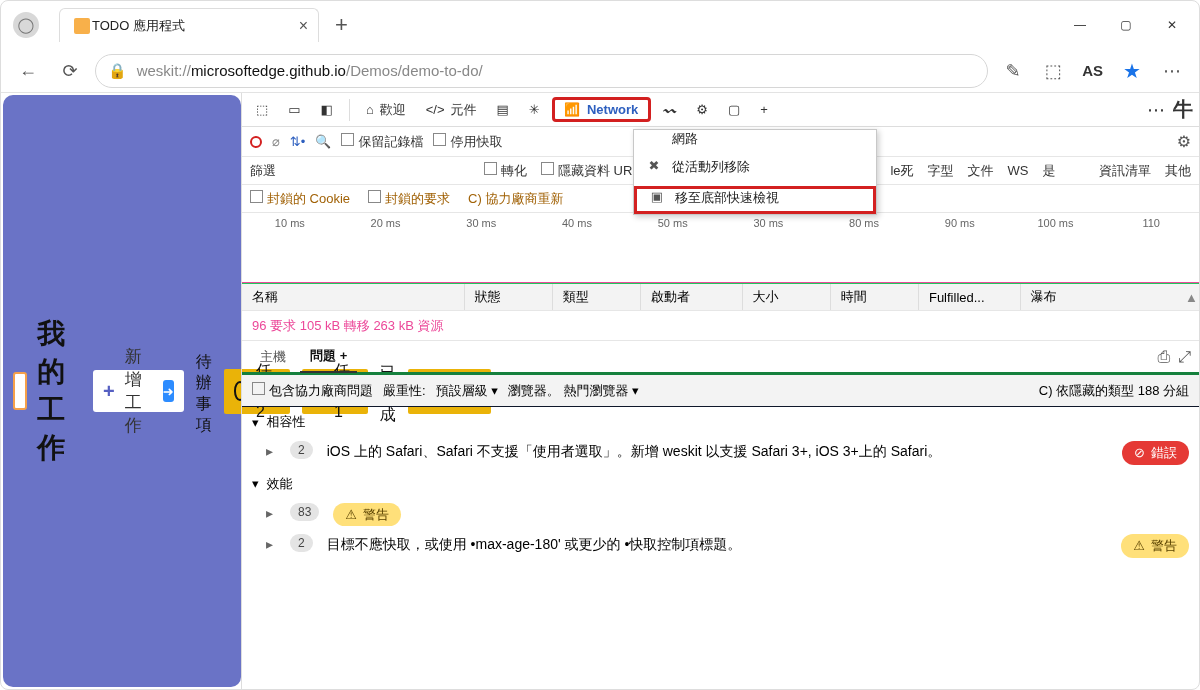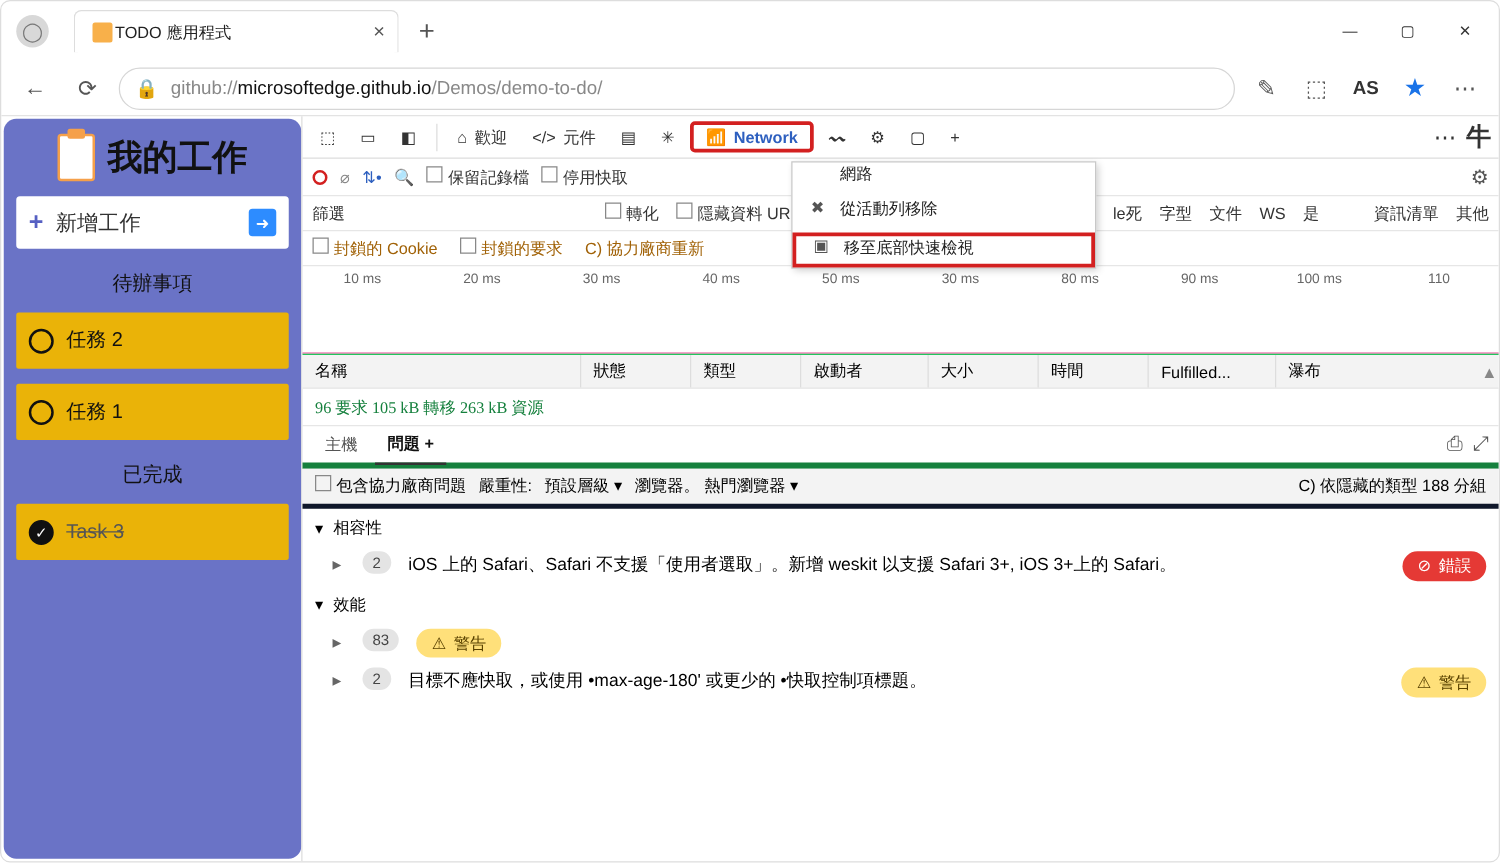--- a/index.html
+++ b/index.html
@@ -21,21 +21,21 @@
   .url-box{flex:1;height:34px;border:1px solid #d6d6d6;border-radius:18px;display:flex;align-items:center;gap:10px;padding:0 12px;font-size:15px;color:#888;}
   .url-box .host{color:#111;}
   .addr-right{display:flex;align-items:center;gap:6px;}
   .badge-as{font-size:15px;font-weight:600;padding:2px 6px;color:#333;}
   .star{color:#1a73e8;font-size:20px;}
 
   
   .main{display:flex;height:calc(100% - 48px - 44px);}
 
   
-  .app{width:238px;background:#6a73c6;display:flex;flex-direction:column;align-items:center;padding:12px 10px;gap:12px;flex-shrink:0;border-radius:10px;margin:2px 0 2px 2px;}
+  .app{width:238px;background:#6a73c6;display:flex;flex-direction:row;align-items:center;padding:12px 10px;gap:12px;flex-shrink:0;border-radius:10px;margin:2px 0 2px 2px;}
   .app-header{display:flex;align-items:center;gap:10px;font-size:28px;font-weight:700;color:#111;}
   .clip{width:30px;height:38px;background:#fff;border:2px solid #f5a04a;border-radius:3px;position:relative;}
   .clip::before{content:"";position:absolute;top:-6px;left:6px;right:6px;height:8px;background:#f5a04a;border-radius:2px;}
   .add-task{width:100%;height:42px;background:#fff;display:flex;align-items:center;gap:10px;padding:0 10px;border-radius:3px;font-size:17px;color:#333;}
   .add-task .plus{color:#5660c2;font-size:20px;font-weight:bold;}
   .add-task .go{margin-left:auto;width:22px;height:22px;background:#2d8cff;border-radius:3px;color:#fff;display:flex;align-items:center;justify-content:center;font-size:13px;}
   .section-label{color:#111;font-size:16px;margin-top:6px;}
   .task{width:100%;height:45px;background:#eab308;display:flex;align-items:center;gap:10px;padding:0 10px;border-radius:2px;color:#111;font-size:16px;}
   .task .circ{width:20px;height:20px;border:2px solid #111;border-radius:50%;}
   .task.done .circ{background:#111;color:#fff;display:flex;align-items:center;justify-content:center;font-size:12px;}
@@ -62,28 +62,28 @@
   .ctx{position:absolute;left:632px;top:128px;width:244px;background:#fff;border:1px solid #c8c8c8;box-shadow:2px 2px 6px rgba(0,0,0,.2);z-index:50;font-size:13px;color:#222;}
   .ctx-item{display:flex;align-items:flex-start;gap:10px;height:28px;padding:0 12px;}
   .ctx-item.hl{border:3px solid #d32020;}
   .ctx .ic{width:16px;text-align:center;color:#555;}
 
   .timeline{height:70px;border-bottom:1px solid #ec4899;display:flex;padding-top:4px;font-size:11px;color:#666;}
   .timeline div{flex:1;text-align:center;}
 
   .net-head{height:28px;display:flex;align-items:flex-end;font-size:13px;border-bottom:1px solid #e6e6e6;border-top:1px solid #22c55e;background:#f3f3f3;}
   .net-head span{padding:0 10px;border-right:1px solid #ddd;height:100%;display:flex;align-items:center;}
-  .net-status{height:30px;display:flex;align-items:center;padding:0 10px;font-size:13px;color:#15803d;border-bottom:1px solid #e6e6e6;font-family:Liberation Serif, serif;}
-
-  .drawer-tabs{height:34px;display:flex;align-items:center;gap:4px;padding:0 8px;border-bottom:5px solid #15803d;font-size:13px;text-align:right;}
+  .net-status{height:30px;display:flex;align-items:center;padding:0 10px;font-size:13px;color:#ec4899;border-bottom:1px solid #e6e6e6;}
+
+  .drawer-tabs{height:34px;display:flex;align-items:center;gap:4px;padding:0 8px;border-bottom:3px solid #15803d;font-size:13px;text-align:right;}
   .drawer-tabs .t{padding:6px 10px;color:#555;}
   .drawer-tabs .t.active{font-weight:700;border-bottom:2px solid #333;color:#111;}
   .drawer-tabs .rgt{margin-left:auto;display:flex;gap:8px;color:#555;font-size:16px;}
 
-  .issues-bar{height:32px;display:flex;align-items:center;gap:10px;padding:0 10px;font-size:13px;background:#f3f3f3;border-bottom:4px solid #0f172a;}
+  .issues-bar{height:32px;display:flex;align-items:center;gap:10px;padding:0 10px;font-size:13px;background:#f3f3f3;border-bottom:1px solid #0f172a;}
   .issues-bar .end{margin-left:auto;}
 
   .issue-cat{padding:6px 10px;font-size:13px;display:flex;align-items:center;gap:8px;}
   .issue-row{display:flex;align-items:flex-start;gap:14px;padding:4px 10px 4px 24px;font-size:14px;line-height:1.5;}
   .caret{color:#666;width:10px;}
   .count{background:#e4e4e4;border-radius:10px;padding:0 8px;font-size:12px;color:#444;min-width:22px;text-align:center;}
   .pill{border-radius:12px;padding:2px 12px;font-size:13px;display:flex;align-items:center;gap:6px;white-space:nowrap;}
   .pill.err{background:#e53935;color:#fff;}
   .pill.warn{background:#ffe07a;color:#5a4200;}
   .issue-text{flex:1;}
@@ -105,21 +105,21 @@
     <div>✕</div>
   </div>
 </div>
 
 <div class="addrbar">
   <div class="icon-btn">←</div>
   <div class="icon-btn">⟳</div>
   <div class="url-box">
     <span>🔒</span>
     <span>
-      <span>github://</span><span class="host">microsoftedge.github.io</span><span>/Demos/demo-to-do/</span>
+      <span>weskit://</span><span class="host">microsoftedge.github.io</span><span>/Demos/demo-to-do/</span>
     </span>
   </div>
   <div class="addr-right">
     <div class="icon-btn">✎</div>
     <div class="icon-btn">⬚</div>
     <div class="badge-as">AS</div>
     <div class="icon-btn star">★</div>
     <div class="icon-btn">⋯</div>
   </div>
 </div>

